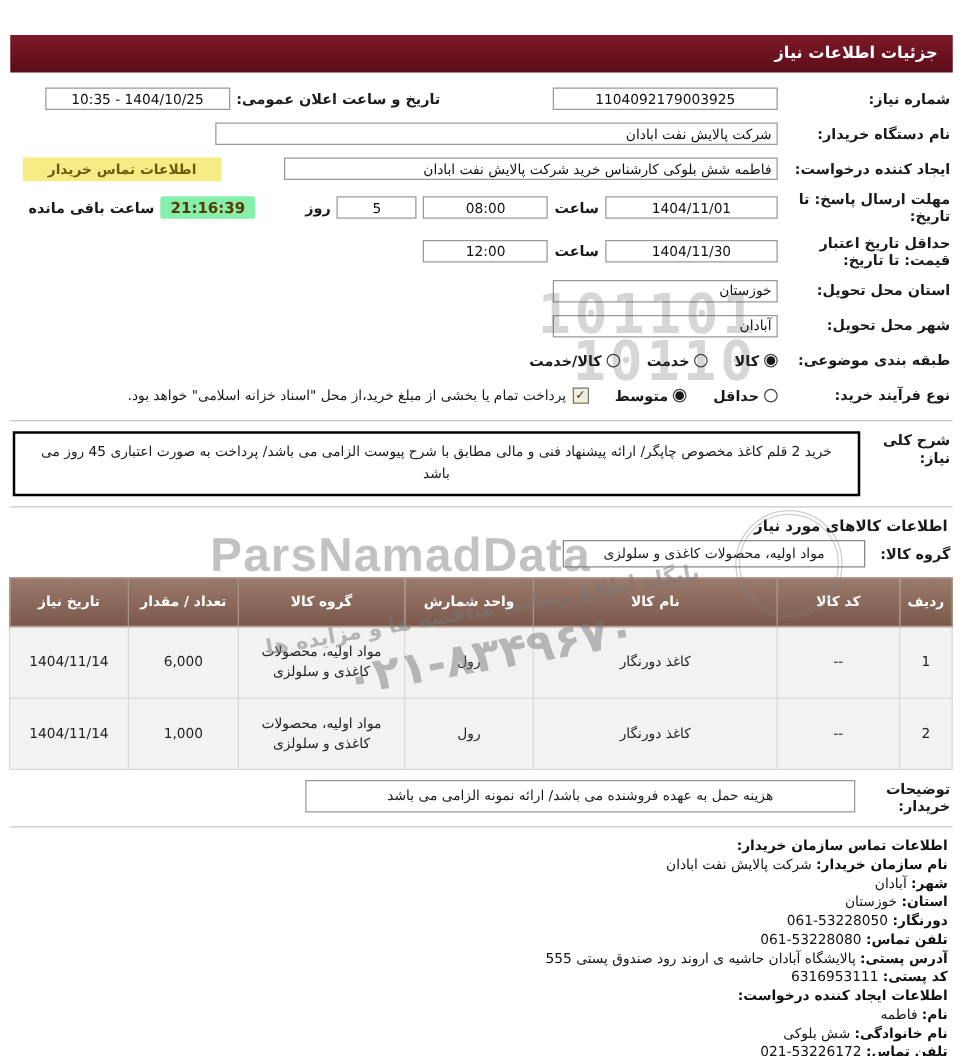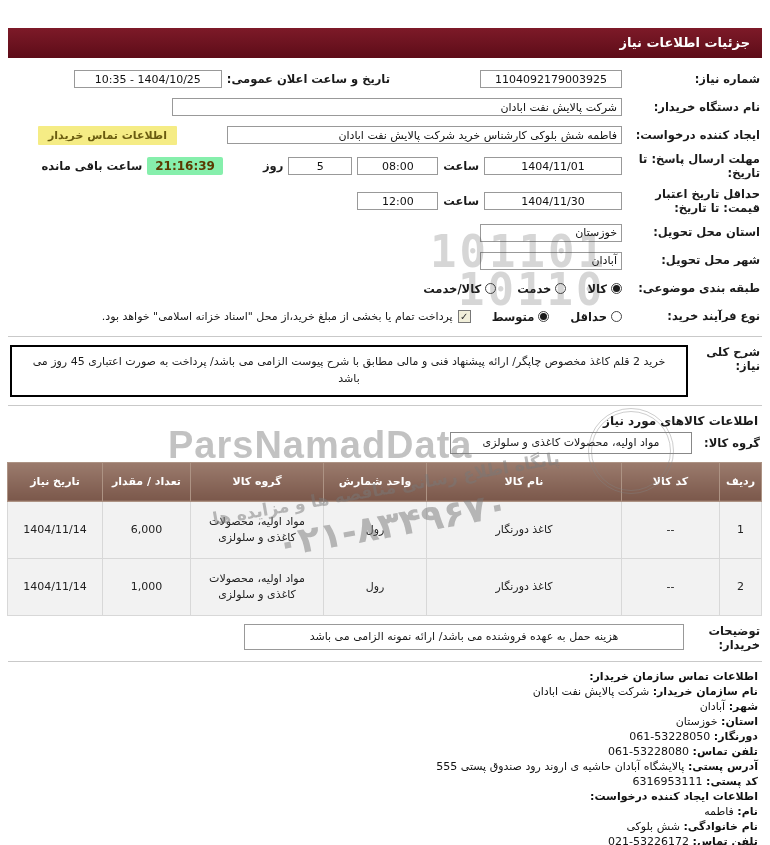--- a/index.html
+++ b/index.html
@@ -20,27 +20,27 @@
   .frow{display:flex;align-items:center;gap:5px;margin:6px 10px;min-height:22px;}
   .lbl{font-size:11.5px;font-weight:bold;color:#1a1a1a;white-space:nowrap;}
   .lead{flex:0 0 133px;width:133px;white-space:normal;line-height:1.25;}
   .box{
     display:inline-flex;align-items:center;border:1px solid #999;background:#fff;
     height:18px;padding:0 4px;font-size:11px;color:#111;box-sizing:border-box;
     overflow:hidden;white-space:nowrap;
   }
   .center{justify-content:center;}
   .ltr{direction:ltr;unicode-bidi:isolate;}
-  .w150{width:142px}.w160{width:148px}.w450{width:450px}.w395{width:395px}
-  .w138{width:138px}.w84{width:81px}.w64{width:64px}
+  .w150{width:180px}.w160{width:148px}.w450{width:450px}.w395{width:395px}
+  .w138{width:138px}.w84{width:100px}.w64{width:64px}
   .sp80{flex:0 0 80px}.sp40{flex:0 0 40px}.sp30{flex:0 0 30px}
 
   .yellow-link{
     background:#f5ec85;color:#6a5c10;font-size:11px;font-weight:bold;
-    padding:3px 10px;text-decoration:none;border-radius:1px;white-space:nowrap;
+    padding:3px 20px;text-decoration:none;border-radius:1px;white-space:nowrap;
   }
   .timer{
     background:#86efac;color:#5a3a00;font-weight:bold;font-size:12px;
     padding:2px 8px;border-radius:2px;white-space:nowrap;
   }
 
   .opt{display:inline-flex;align-items:center;gap:4px;margin-left:16px;cursor:default;}
   .optlbl{font-size:11.5px;font-weight:bold;}
   .radio{
     width:11px;height:11px;border:1px solid #444;border-radius:50%;

